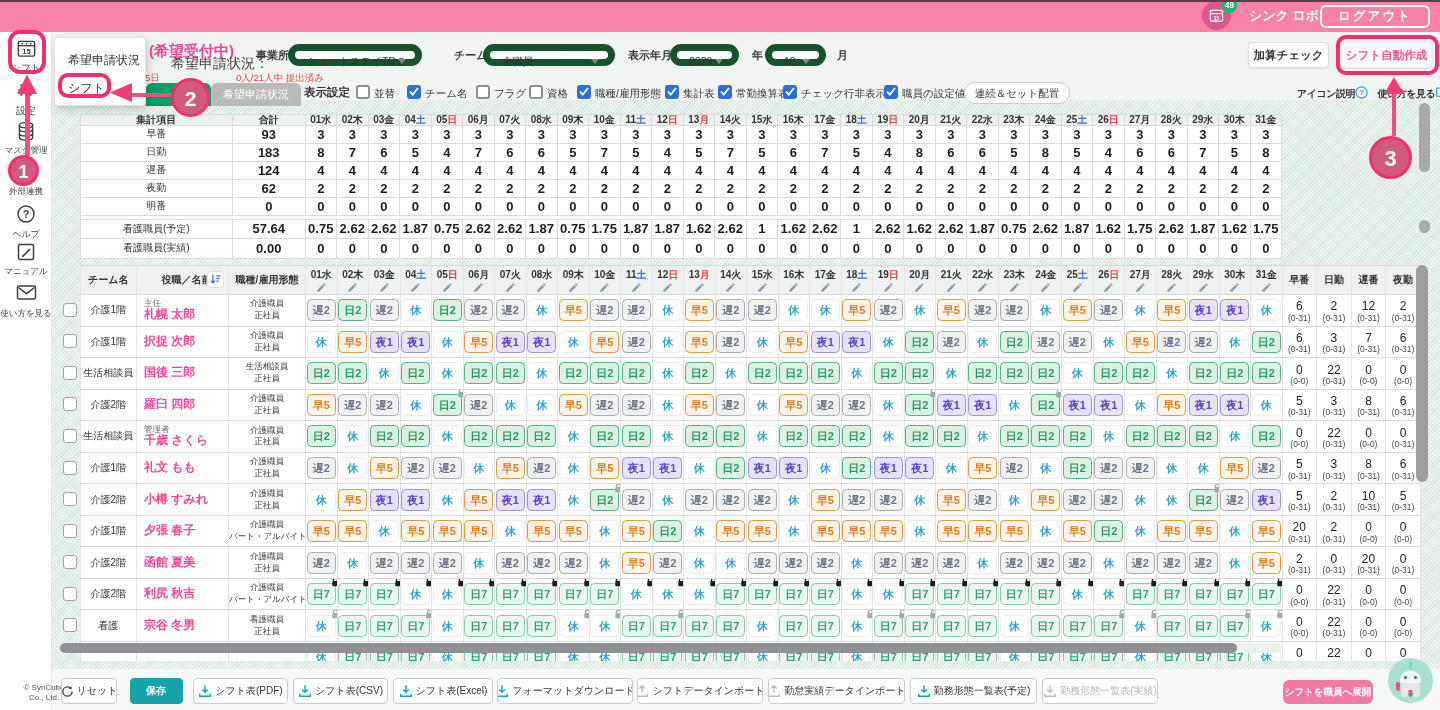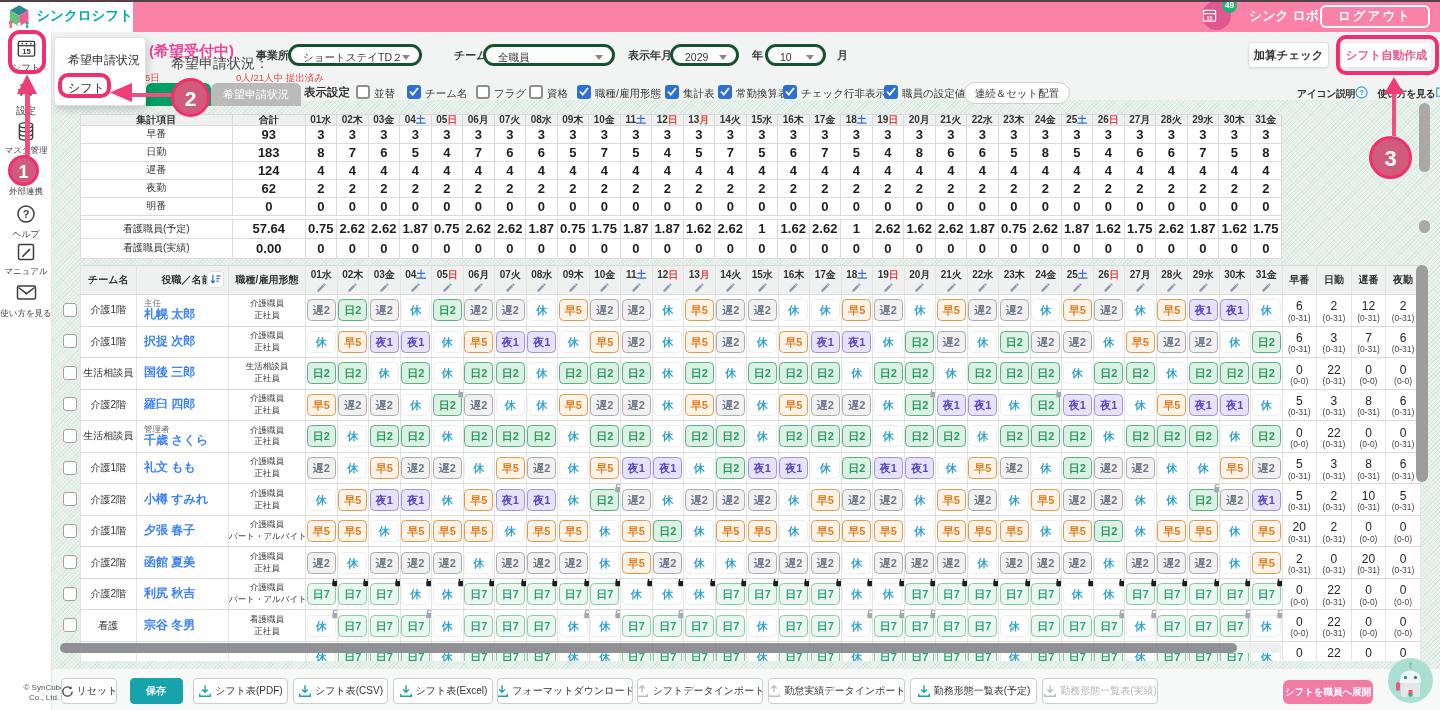--- a/index.html
+++ b/index.html
@@ -3,38 +3,38 @@
 <style>
 *{margin:0;padding:0;box-sizing:border-box}
 html,body{width:1440px;height:710px;overflow:hidden}
 body{font-family:"Liberation Sans",sans-serif;background:#fff;position:relative}
 #app{position:absolute;inset:0;width:1440px;height:710px;overflow:hidden}
 
 #hdr{position:absolute;left:0;top:0;width:1440px;height:32px;background:#fa82a9}
 #topline{position:absolute;left:0;top:0;width:1440px;height:2px;background:#544049;z-index:50}
 #logo{position:absolute;left:0;top:0;width:133px;height:32px;background:#fff;display:flex;align-items:center;padding-left:7px}
 #logo span{color:#00a8b8;font-weight:bold;font-size:13.5px;letter-spacing:0;margin-left:5px;white-space:nowrap}
-#hcal{position:absolute;left:1202px;top:1px;width:29px;height:29px;border-radius:50%;background:#e0568f;display:flex;align-items:center;justify-content:flex-start}
+#hcal{position:absolute;left:1202px;top:1px;width:29px;height:29px;border-radius:50%;background:#e0568f;display:flex;align-items:center;justify-content:center}
 #hbadge{position:absolute;left:20px;top:-3px;width:15px;height:15px;border-radius:50%;background:#21b273;color:#fff;font-size:8.5px;font-weight:bold;text-align:center;line-height:15px}
 #hrobo{position:absolute;left:1249px;top:0;height:32px;line-height:32px;color:#fff;font-weight:bold;font-size:13px}
 #hlogout{position:absolute;left:1320px;top:4.5px;width:110px;height:23px;border:2px solid #fff;border-radius:6px;color:#fff;font-weight:bold;font-size:12.5px;text-align:center;line-height:19px;letter-spacing:2px}
 
 #side{position:absolute;left:0;top:32px;width:52px;height:678px;background:#fff;border-right:1px solid #e4e8e6}
 .sit{position:absolute;left:0;width:52px;text-align:center}
 .sic{height:21px}
 .slb{color:#3e3e3e;margin-top:3px;white-space:nowrap}
 .cpy{position:absolute;left:14px;top:651px;width:60px;font-size:8px;color:#555;text-align:center;line-height:1.3}
 
 #bgtop{position:absolute;left:52px;top:32px;width:1388px;height:68px;background:#f2f4f3}
 #bgmint{position:absolute;left:52px;top:100px;width:1388px;height:569px;background:#edf4f0;background-image:repeating-linear-gradient(135deg,rgba(167,205,188,.26) 0 1px,rgba(255,255,255,0) 1px 3px),repeating-linear-gradient(45deg,rgba(167,205,188,.15) 0 1px,rgba(255,255,255,0) 1px 3px)}
 #bgfoot{position:absolute;left:52px;top:669px;width:1388px;height:41px;background:#f7f9f9}
 
 #accept{position:absolute;left:149px;top:42px;font-size:15px;font-weight:bold;color:#ec4899;white-space:nowrap}
 .clab{position:absolute;top:48px;font-size:11px;font-weight:bold;color:#3a3a3a;white-space:nowrap}
-.sel{position:absolute;top:44px;height:22px;background:#fff;border:3px solid #14532d;border-radius:11px;font-size:10.5px;color:#333;line-height:20px;padding-left:12px;white-space:nowrap}
+.sel{position:absolute;top:44px;height:22px;background:#fff;border:7px solid #14532d;border-radius:11px;font-size:10.5px;color:#333;line-height:20px;padding-left:12px;white-space:nowrap}
 .car{position:absolute;right:9px;top:8px;width:0;height:0;border-left:4px solid transparent;border-right:4px solid transparent;border-top:5px solid #888}
 #redrow .rr{position:absolute;top:71.5px;font-size:9.5px;color:#e04444;white-space:nowrap}
 #redrow .dk{position:absolute;top:55px;font-size:14px;color:#444;white-space:nowrap}
 .tab{position:absolute;top:82.5px;height:23.5px;border-radius:6px 6px 0 0;color:#fff;text-align:center;font-size:11px;line-height:23.5px}
 .tgr{left:146px;width:65px;background:#00a165}
 .tgy{left:211px;width:90px;background:#bababa}
 #disp{position:absolute;left:304px;top:85px;font-size:11.5px;font-weight:bold;color:#333}
 .ckb{position:absolute;top:85px;width:14px;height:14px;border:2px solid #8f8f8f;border-radius:3px;background:#fff}
 .ckb.on{border:0;background:#2d6fd2;text-align:center;line-height:11px}
 .cklb{position:absolute;top:87px;font-size:10.5px;color:#333;white-space:nowrap}
@@ -60,21 +60,21 @@
 .mt .hd td.dh{padding:2px 0 1px}
 .dt{line-height:11px;height:11px}
 .mt .hd .pc{display:block;margin:2px auto 0}
 .nmh{position:relative;text-align:left;padding-left:8px}
 .srt{position:absolute;right:4px;top:5px;width:17px;height:17px;background:#fff;border:1px solid #e0e0e0;border-radius:4px;display:inline-flex;align-items:center;justify-content:center}
 .mt tr{height:31.55px}
 .mt tr.hd{height:29px}
 .tm{font-size:10px;color:#333}
 .nm{text-align:left !important;padding-left:7px}
 .role{font-size:8.5px;color:#666;line-height:1.1}
-.nme{font-size:12px;font-weight:bold;color:#3b82f6;line-height:1.15}
+.nme{font-size:12px;font-weight:bold;color:#ec4899;line-height:1.15}
 .jb{font-size:8.5px;color:#333;line-height:1.4}
 .mt td.d{padding:0}
 .cw{position:relative;display:inline-block}
 .ch{display:inline-block;width:29px;height:22px;line-height:21px;border-radius:4.5px;font-size:11px;font-weight:bold;border:1px solid}
 .cL{background:#f1f1f1;border-color:#ababab;color:#6e7888}
 .cD{background:#dcf0e3;border-color:#57b282;color:#2a9a60}
 .cK{background:#fff;border-color:#ededed;color:#31a2d0}
 .cH{background:#fbf3e7;border-color:#dc9b4d;color:#e07c20}
 .cY{background:#e7e2f6;border-color:#a193da;color:#5b49c4}
 .cS{background:#eaf6ee;border-color:#84cba6;color:#2f9f7d}
@@ -102,34 +102,20 @@
 .ann{position:absolute;z-index:40}
 .aline{position:absolute;background:#ef4f81;z-index:39}
 .acirc{position:absolute;border-radius:50%;background:#d15b7b;border:3px solid #f0306e;color:#fff;font-weight:bold;text-align:center;z-index:40}
 </style></head>
 <body>
 <div id="app">
   <div id="bgtop"></div>
     <div id="bgmint"></div>
     <div id="bgfoot"></div>
   <div id="hdr">
-      <div id="logo">
-        <svg width="26" height="27" viewBox="0 0 26 27">
-          <polygon points="13,1.5 23,7 13,12.5 3,7" fill="#2d8590"></polygon>
-          <polygon points="3,7 13,12.5 13,24 3,18.5" fill="#5ec47e"></polygon>
-          <polygon points="23,7 13,12.5 13,24 23,18.5" fill="#ef5f95"></polygon>
-          <circle cx="4" cy="20" r="2" fill="#ef5f90"></circle>
-          <rect x="2.6" y="21.5" width="2.8" height="4.5" rx="1.2" fill="#ef5f90"></rect>
-          <circle cx="21.5" cy="20.5" r="1.9" fill="#2bb39b"></circle>
-          <rect x="20.2" y="22" width="2.7" height="4.2" rx="1.2" fill="#2bb39b"></rect>
-          <circle cx="13" cy="21.5" r="1.7" fill="#ffffff"></circle>
-          <rect x="11.8" y="22.8" width="2.5" height="3.8" rx="1.1" fill="#ffffff"></rect>
-        </svg>
-        <span>シンクロシフト</span>
-      </div>
       <div id="hcal">
         <svg width="15" height="15" viewBox="0 0 16 16">
           <g fill="none" stroke="#fff" stroke-width="1.3">
             <rect x="1.5" y="2.5" width="13" height="11.5" rx="1.2"></rect>
             <path d="M1.5 6h13"></path>
           </g>
           <text x="8" y="12.5" font-size="5.6" font-weight="bold" fill="#fff" text-anchor="middle" font-family="Liberation Sans,sans-serif">15</text>
         </svg>
         <div id="hbadge">49</div>
       </div>

